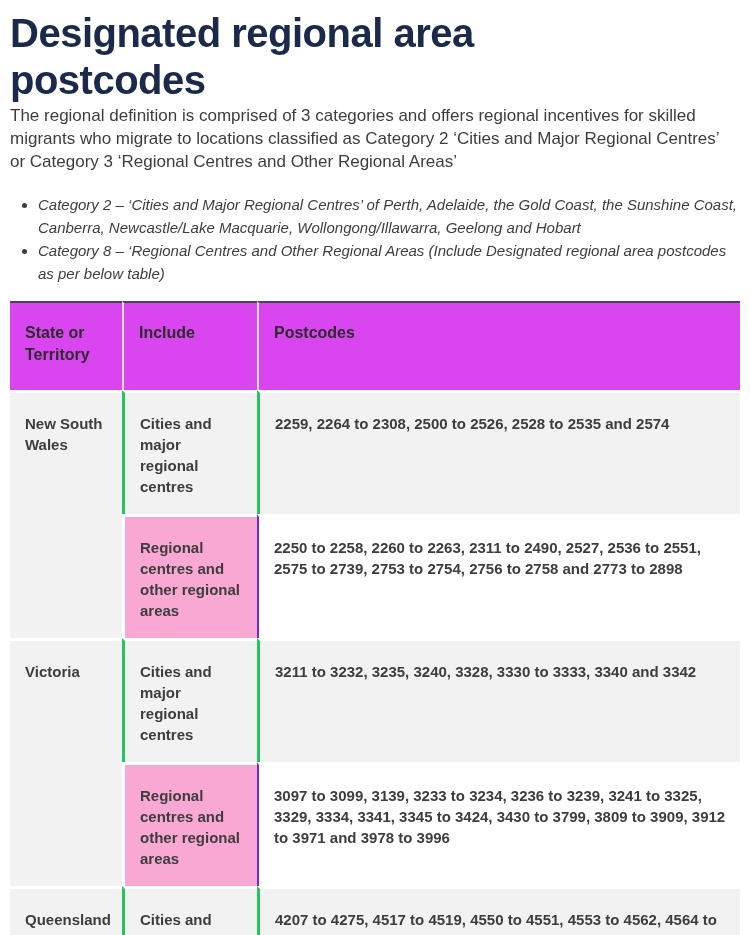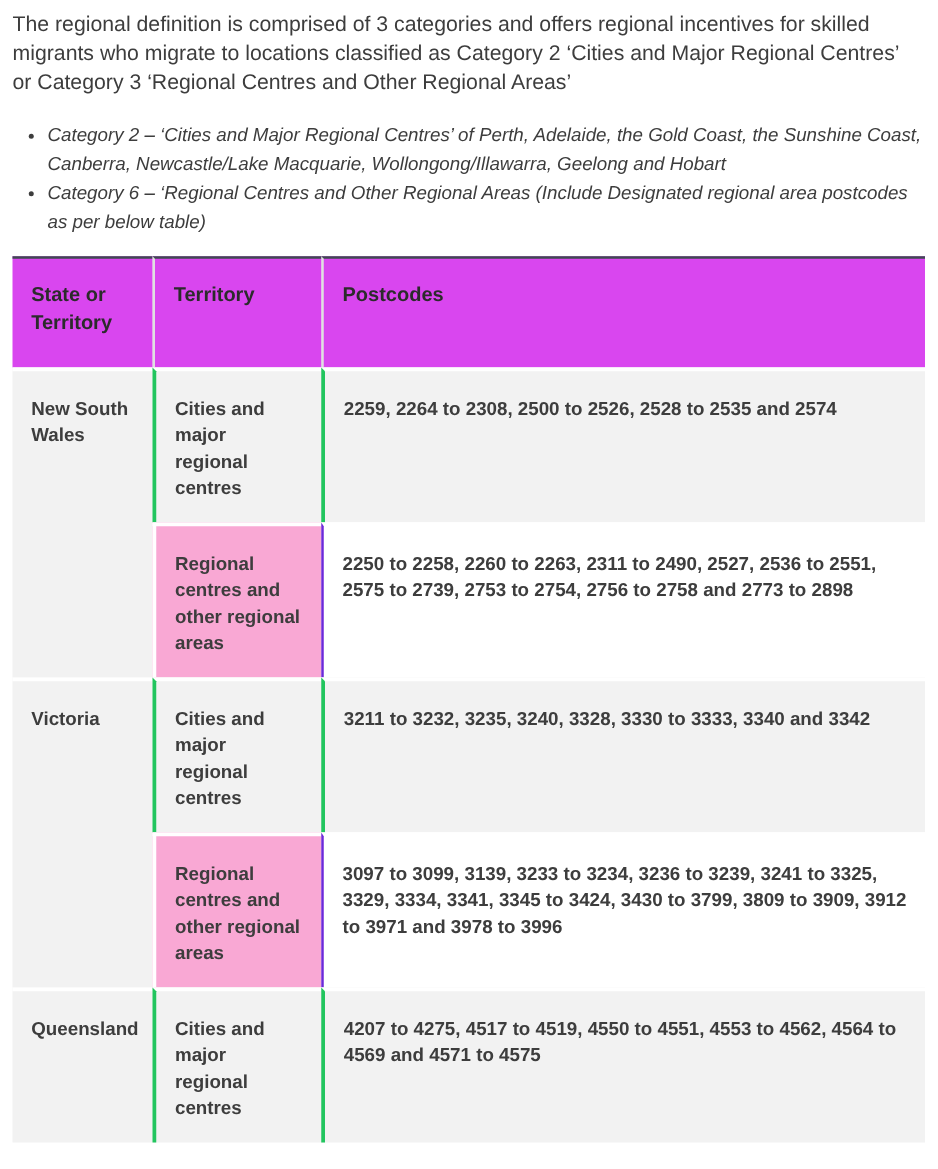--- a/index.html
+++ b/index.html
@@ -96,38 +96,39 @@
   tr.r-white td.post{
     background:#fff;
     border-left:2px solid #6d28d9;
   }
 </style>
 </head>
 <body>
 
 <div class="page">
 
+  <h1 class="page-title">Designated regional area postcodes</h1>
 
   <p class="intro">The regional definition is comprised of 3 categories and offers regional incentives for skilled migrants who migrate to locations classified as Category 2 ‘Cities and Major Regional Centres’ or Category 3 ‘Regional Centres and Other Regional Areas’</p>
 
   <ul class="bullets">
     <li>Category 2 – ‘Cities and Major Regional Centres’ of Perth, Adelaide, the Gold Coast, the Sunshine Coast, Canberra, Newcastle/Lake Macquarie, Wollongong/Illawarra, Geelong and Hobart</li>
-    <li>Category 6 – ‘Regional Centres and Other Regional Areas (Include Designated regional area postcodes as per below table)</li>
+    <li>Category 8 – ‘Regional Centres and Other Regional Areas (Include Designated regional area postcodes as per below table)</li>
   </ul>
 
   <table class="postcodes">
     <colgroup>
       <col class="c-state">
         <col class="c-cat">
         <col class="c-post">
     </colgroup>
     <thead>
       <tr>
         <th>State or Territory</th>
-        <th>Territory</th>
+        <th>Include</th>
         <th>Postcodes</th>
       </tr>
     </thead>
     <tbody>
       <tr class="r-gray">
         <td class="state" rowspan="2">New South Wales</td>
         <td class="cat">Cities and major regional centres</td>
         <td class="post">2259, 2264 to 2308, 2500 to 2526, 2528 to 2535 and 2574</td>
       </tr>
       <tr class="r-white">

